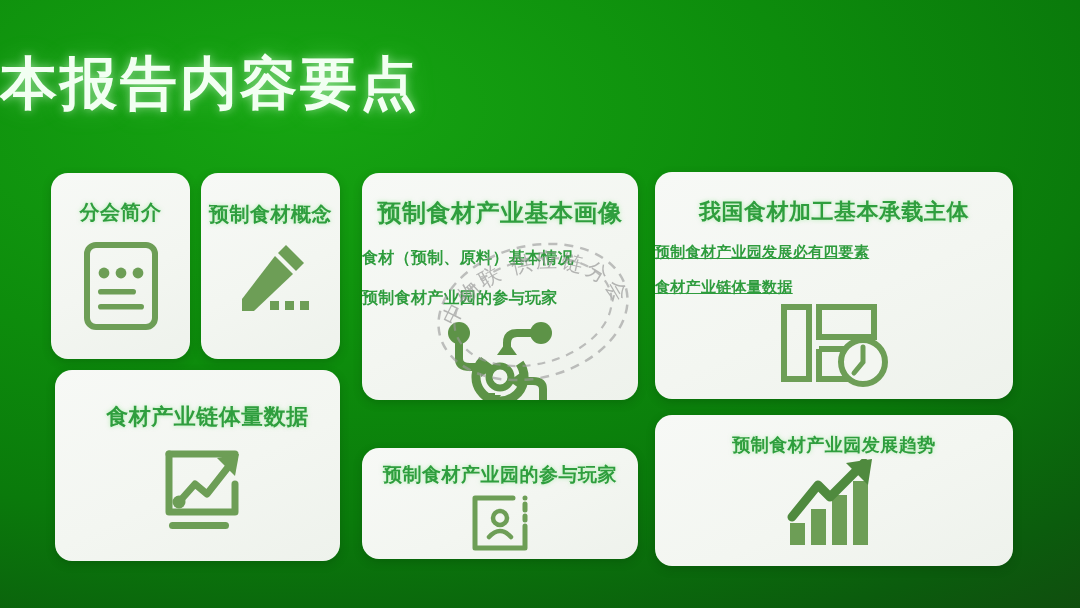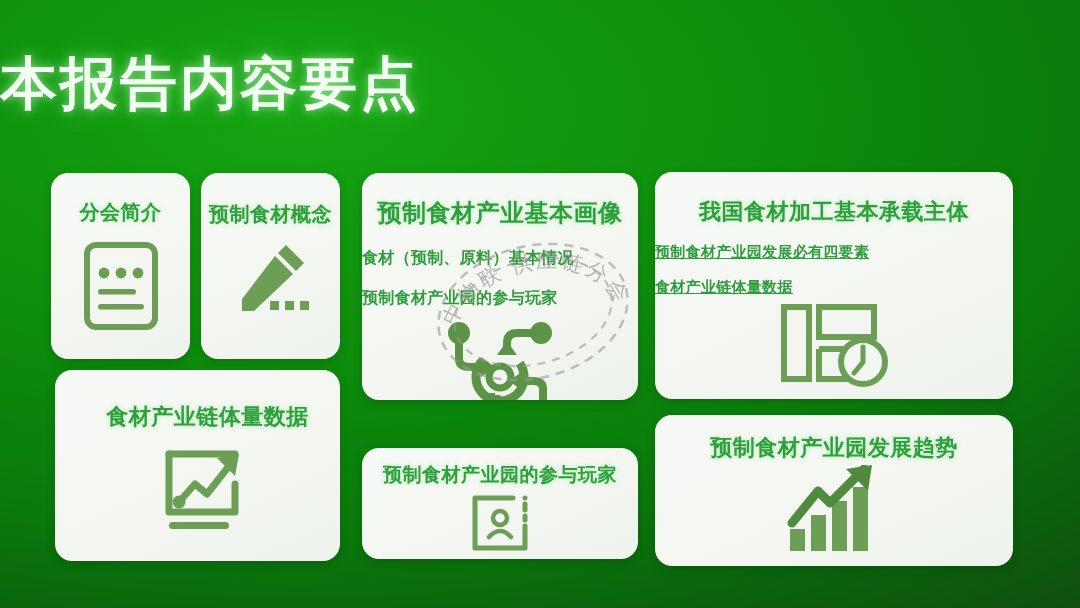--- a/index.html
+++ b/index.html
@@ -61,21 +61,21 @@
   #card-7 { left:655px; top:415px; width:358px; height:151px; }
 
   #card-1 .card-head { font-size:20px; margin-top:26px; }
   #card-2 .card-head { font-size:20px; margin-top:24px; line-height:34px; white-space:normal; }
   #card-3 .card-head { font-size:24px; margin-top:24px; }
   #card-3 .sub       { font-size:16px; margin-top:19px; }
   #card-4 .card-head { font-size:22px; margin-top:25px; }
   #card-4 .sub       { font-size:15px; margin-top:16px;text-decoration:underline; }
   #card-5 .card-head { font-size:22px; margin-top:32px;padding-left:20px; }
   #card-6 .card-head { font-size:19px; margin-top:14px; }
-  #card-7 .card-head { font-size:22px; margin-top:18px; }
+  #card-7 .card-head { font-size:18px; margin-top:18px; }
 
   #card-1 .icon-wrap { margin-top:14px; }
   #card-2 .icon-wrap { margin-top:6px; }
   #card-3 .icon-wrap { margin-top:6px; }
   #card-4 .icon-wrap { margin-top:6px; }
   #card-5 .icon-wrap { margin-top:8px; }
   #card-6 .icon-wrap { margin-top:4px; }
   #card-7 .icon-wrap { margin-top:2px; }
 
   

